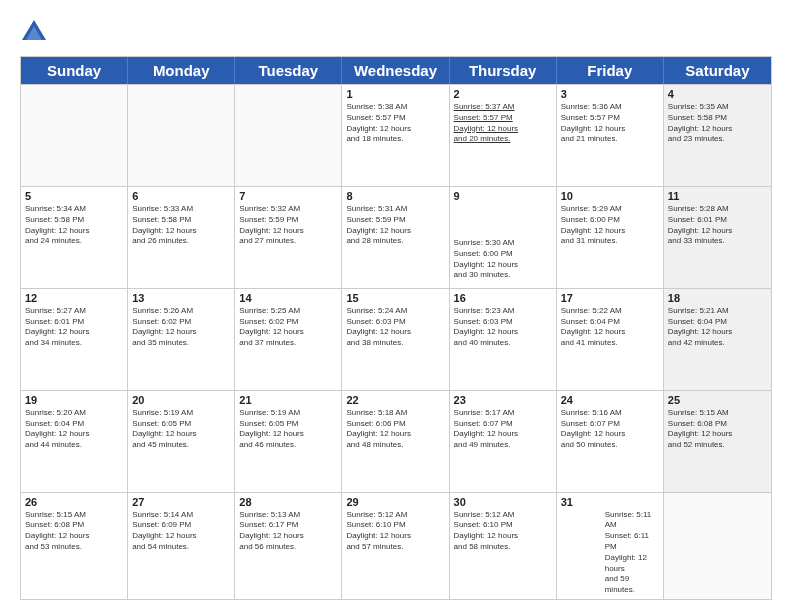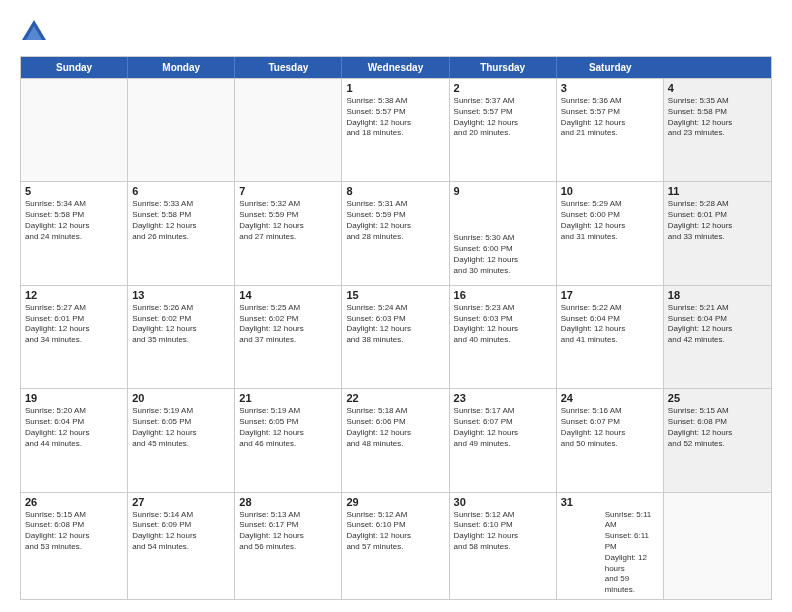--- a/index.html
+++ b/index.html
@@ -66,21 +66,21 @@
       flex-direction: column;
       border: 1px solid #ccc;
     }
     .cal-header {
       display: grid;
       grid-template-columns: repeat(7, 1fr);
       background: #2a5db0;
     }
     .cal-header-cell {
       color: #fff;
-      font-size: 10px;
+      font-size: 15px;
       font-weight: bold;
       text-align: center;
       padding: 5px 2px;
       border-right: 1px solid #4a7dd0;
     }
     .cal-header-cell:last-child { border-right: none; }
     .cal-body {
       display: flex;
       flex-direction: column;
       flex: 1;
@@ -136,37 +136,38 @@
       <div class="location"></div>
     </div>
   </div>
   <div class="calendar">
     <div class="cal-header">
     <div class="cal-header-cell">Sunday</div>
         <div class="cal-header-cell">Monday</div>
         <div class="cal-header-cell">Tuesday</div>
         <div class="cal-header-cell">Wednesday</div>
         <div class="cal-header-cell">Thursday</div>
+        <div class="cal-header-cell">Friday</div>
         <div class="cal-header-cell">Saturday</div>
       </div>
     <div class="cal-body">
     <div class="cal-row">
           <div class="cal-cell empty"></div>
           <div class="cal-cell empty"></div>
           <div class="cal-cell empty"></div>
           <div class="cal-cell">
             <span class="day-num">1</span>
             <div class="cell-text" style="white-space: pre-line;">Sunrise: 5:38 AM
 Sunset: 5:57 PM
 Daylight: 12 hours
 and 18 minutes.</div>
           </div>
           <div class="cal-cell">
             <span class="day-num">2</span>
-            <div class="cell-text" style="white-space: pre-line;">Sunrise: 5:37 AM
+            <div class="cell-text" style="white-space: pre-line; text-decoration: underline;">Sunrise: 5:37 AM
 Sunset: 5:57 PM
 Daylight: 12 hours
 and 20 minutes.</div>
           </div>
           <div class="cal-cell">
             <span class="day-num">3</span>
             <div class="cell-text" style="white-space: pre-line;">Sunrise: 5:36 AM
 Sunset: 5:57 PM
 Daylight: 12 hours
 and 21 minutes.</div>

